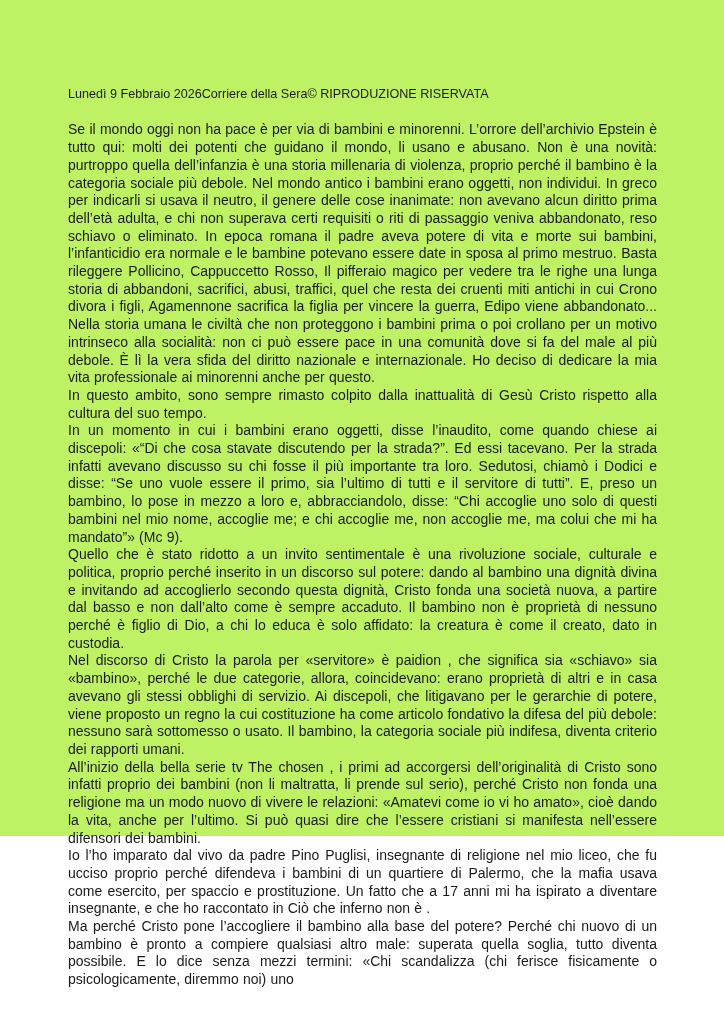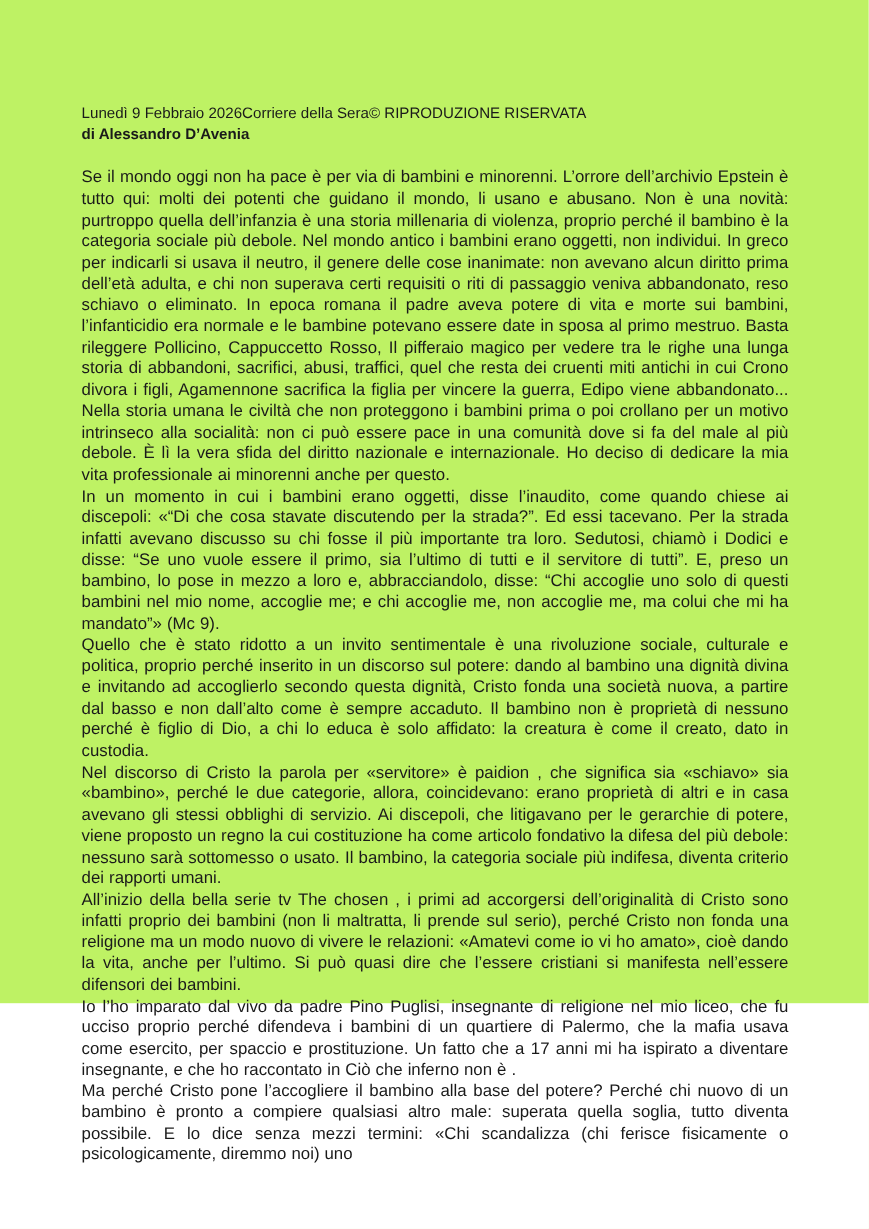--- a/index.html
+++ b/index.html
@@ -44,27 +44,27 @@
     word-spacing: 0.3px;
   }
 </style>
 </head>
 <body>
 
 <div class="page">
 
   <div class="doc-header">
     <div class="date-line">Lunedì 9 Febbraio 2026Corriere della Sera© RIPRODUZIONE RISERVATA</div>
-    <div class="byline">di Alessandro D’Avenia</div>
   </div>
 
   <div class="header-gap"></div>
 
   <div class="article-body">
     <p>Se il mondo oggi non ha pace è per via di bambini e minorenni. L’orrore dell’archivio Epstein è tutto qui: molti dei potenti che guidano il mondo, li usano e abusano. Non è una novità: purtroppo quella dell’infanzia è una storia millenaria di violenza, proprio perché il bambino è la categoria sociale più debole. Nel mondo antico i bambini erano oggetti, non individui. In greco per indicarli si usava il neutro, il genere delle cose inanimate: non avevano alcun diritto prima dell’età adulta, e chi non superava certi requisiti o riti di passaggio veniva abbandonato, reso schiavo o eliminato. In epoca romana il padre aveva potere di vita e morte sui bambini, l’infanticidio era normale e le bambine potevano essere date in sposa al primo mestruo. Basta rileggere Pollicino, Cappuccetto Rosso, Il pifferaio magico per vedere tra le righe una lunga storia di abbandoni, sacrifici, abusi, traffici, quel che resta dei cruenti miti antichi in cui Crono divora i figli, Agamennone sacrifica la figlia per vincere la guerra, Edipo viene abbandonato... Nella storia umana le civiltà che non proteggono i bambini prima o poi crollano per un motivo intrinseco alla socialità: non ci può essere pace in una comunità dove si fa del male al più debole. È lì la vera sfida del diritto nazionale e internazionale. Ho deciso di dedicare la mia vita professionale ai minorenni anche per questo.</p>
+    <p>In questo ambito, sono sempre rimasto colpito dalla inattualità di Gesù Cristo rispetto alla cultura del suo tempo.</p>
     <p>In un momento in cui i bambini erano oggetti, disse l’inaudito, come quando chiese ai discepoli: «“Di che cosa stavate discutendo per la strada?”. Ed essi tacevano. Per la strada infatti avevano discusso su chi fosse il più importante tra loro. Sedutosi, chiamò i Dodici e disse: “Se uno vuole essere il primo, sia l’ultimo di tutti e il servitore di tutti”. E, preso un bambino, lo pose in mezzo a loro e, abbracciandolo, disse: “Chi accoglie uno solo di questi bambini nel mio nome, accoglie me; e chi accoglie me, non accoglie me, ma colui che mi ha mandato”» (Mc 9).</p>
     <p>Quello che è stato ridotto a un invito sentimentale è una rivoluzione sociale, culturale e politica, proprio perché inserito in un discorso sul potere: dando al bambino una dignità divina e invitando ad accoglierlo secondo questa dignità, Cristo fonda una società nuova, a partire dal basso e non dall’alto come è sempre accaduto. Il bambino non è proprietà di nessuno perché è figlio di Dio, a chi lo educa è solo affidato: la creatura è come il creato, dato in custodia.</p>
     <p>Nel discorso di Cristo la parola per «servitore» è paidion , che significa sia «schiavo» sia «bambino», perché le due categorie, allora, coincidevano: erano proprietà di altri e in casa avevano gli stessi obblighi di servizio. Ai discepoli, che litigavano per le gerarchie di potere, viene proposto un regno la cui costituzione ha come articolo fondativo la difesa del più debole: nessuno sarà sottomesso o usato. Il bambino, la categoria sociale più indifesa, diventa criterio dei rapporti umani.</p>
     <p>All’inizio della bella serie tv The chosen , i primi ad accorgersi dell’originalità di Cristo sono infatti proprio dei bambini (non li maltratta, li prende sul serio), perché Cristo non fonda una religione ma un modo nuovo di vivere le relazioni: «Amatevi come io vi ho amato», cioè dando la vita, anche per l’ultimo. Si può quasi dire che l’essere cristiani si manifesta nell’essere difensori dei bambini.</p>
     <p>Io l’ho imparato dal vivo da padre Pino Puglisi, insegnante di religione nel mio liceo, che fu ucciso proprio perché difendeva i bambini di un quartiere di Palermo, che la mafia usava come esercito, per spaccio e prostituzione. Un fatto che a 17 anni mi ha ispirato a diventare insegnante, e che ho raccontato in Ciò che inferno non è .</p>
     <p>Ma perché Cristo pone l’accogliere il bambino alla base del potere? Perché chi nuovo di un bambino è pronto a compiere qualsiasi altro male: superata quella soglia, tutto diventa possibile. E lo dice senza mezzi termini: «Chi scandalizza (chi ferisce fisicamente o psicologicamente, diremmo noi) uno</p>
   </div>
 
 </div>
 

